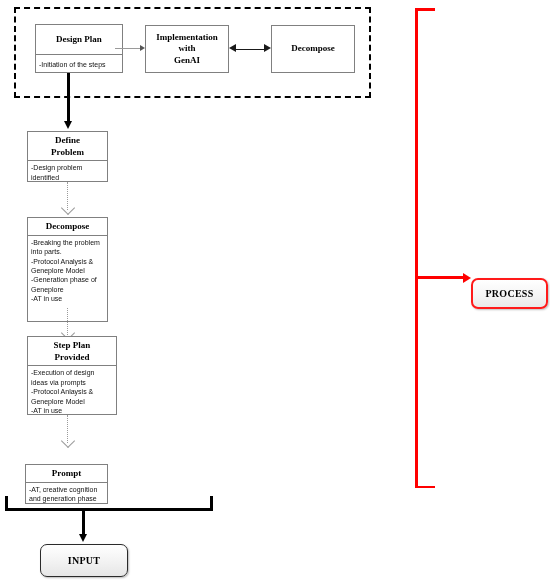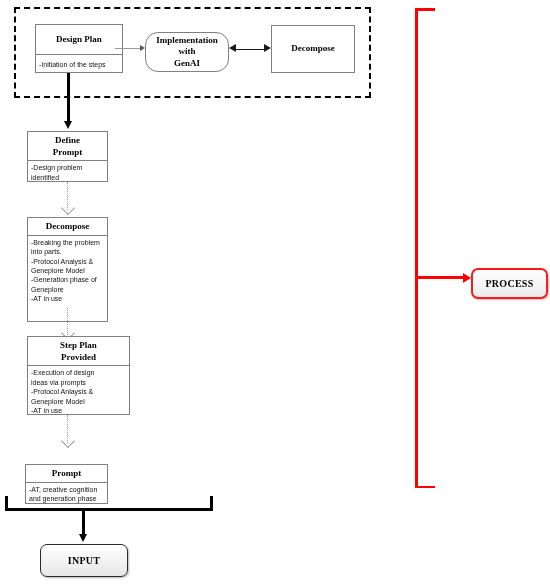--- a/index.html
+++ b/index.html
@@ -168,21 +168,21 @@
 
 <div id="canvas">
 
   <div class="dashed-group"></div>
 
   <div class="split-box" id="box-design-plan" style="left:27px; top:24px; width:88px; height:49px;margin-left:8px;">
     <div class="hdr">Design Plan</div>
     <div class="body">-Initiation of the steps</div>
   </div>
 
-  <div class="plain-box" id="box-implementation" style="left:145px; top:32px; width:84px; height:40px;border-radius:13px;">
+  <div class="plain-box" id="box-implementation" style="left:145px; top:25px; width:84px; height:48px;">
     <div class="title" style="white-space: pre-line;">Implementation
 with
 GenAI</div>
   </div>
 
   <div class="plain-box" id="box-evaluation" style="left:271px; top:25px; width:84px; height:48px;">
     <div class="title">Decompose</div>
   </div>
 
   <div class="ln h-thin-gray" style="left:115px; top:48px; width:25px;"></div>
@@ -190,21 +190,21 @@
 
   <div class="ln h-thin-black" style="left:236px; top:48.5px; width:28px;"></div>
   <div class="arrow-left-black" style="left:229px; top:44px;"></div>
   <div class="arrow-right-black" style="left:264px; top:44px;"></div>
 
   <div class="ln v-solid-black" style="left:67px; top:73px; width:2.5px; height:50px;"></div>
   <div class="arrow-down-solid" style="left:63.5px; top:121px;"></div>
 
   <div class="split-box" id="box-define-problem" style="left:27px; top:131px; width:81px; height:51px;">
     <div class="hdr" style="white-space: pre-line;">Define
-Prompt</div>
+Problem</div>
     <div class="body">-Design problem
 identified</div>
   </div>
 
   <div class="ln v-dotted-gray" style="left:67px; top:182px; height:28px;"></div>
   <div class="arrow-down-open" style="left:63px; top:203px;"></div>
 
   <div class="split-box" id="box-decompose" style="left:27px; top:217px; width:81px; height:105px;">
     <div class="hdr">Decompose</div>
     <div class="body">-Breaking the problem
@@ -212,21 +212,21 @@
 -Protocol  Analysis &amp;
  Geneplore Model
 -Generation phase of
  Geneplore
 -AT in use</div>
   </div>
 
   <div class="ln v-dotted-gray" style="left:67px; top:308px; height:27px;"></div>
   <div class="arrow-down-open" style="left:63px; top:328px;"></div>
 
-  <div class="split-box" id="box-step-plan" style="left:27px; top:336px; width:103px; height:79px;">
+  <div class="split-box" id="box-step-plan" style="left:27px; top:336px; width:90px; height:79px;">
     <div class="hdr" style="white-space: pre-line;">Step Plan
 Provided</div>
     <div class="body">-Execution of design
 ideas   via prompts
 -Protocol  Anlaysis &amp;
  Geneplore Model
 -AT in use</div>
   </div>
 
   <div class="ln v-dotted-gray" style="left:67px; top:415px; height:28px;"></div>
@@ -245,15 +245,15 @@
   <div class="arrow-down-solid" style="left:78.5px; top:534px;"></div>
 
   <div class="rounded-box" id="box-input" style="left:40px; top:544px; width:88px; height:33px;">INPUT</div>
 
   <div class="ln v-red" style="left:415px; top:8px; width:2.5px; height:480px;"></div>
   <div class="ln h-red" style="left:415px; top:8px; width:20px; height:2.5px;"></div>
   <div class="ln h-red" style="left:415px; top:485.5px; width:20px; height:2.5px;"></div>
   <div class="ln h-red" style="left:417px; top:276px; width:48px; height:2.5px;"></div>
   <div class="arrow-right-red" style="left:463px; top:272.5px;"></div>
 
-  <div class="rounded-box" id="box-process" style="left:471px; top:268px; width:77px; height:31px;">PROCESS</div>
+  <div class="rounded-box" id="box-process" style="left:471px; top:278px; width:77px; height:31px;">PROCESS</div>
 
 </div>
 
 </body></html>

